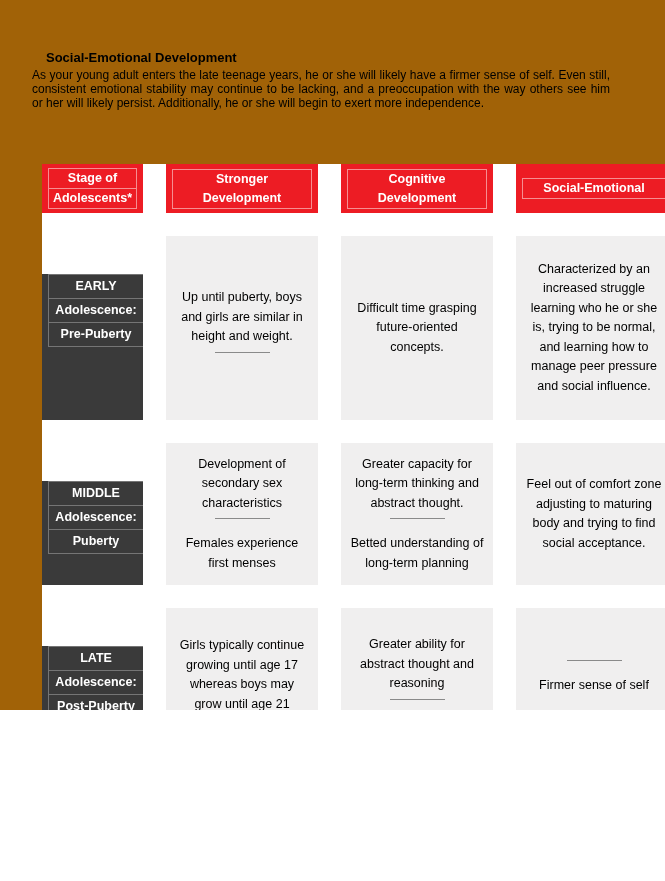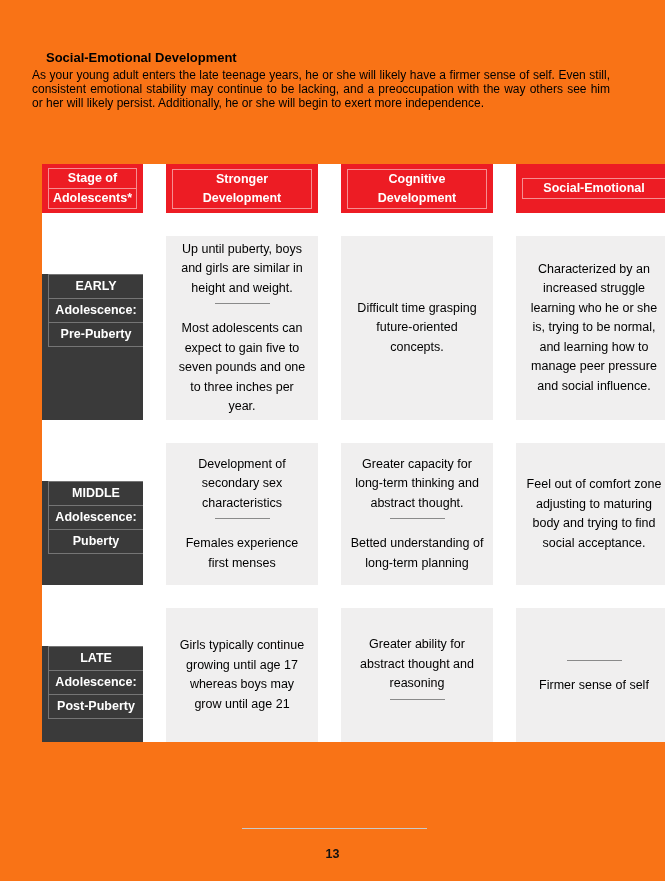--- a/index.html
+++ b/index.html
@@ -1,20 +1,20 @@
 <!DOCTYPE html>
 <html><head>
 <meta charset="utf-8">
 <style>
   html, body { margin: 0; padding: 0; background: #ffffff; }
   .page {
     position: relative;
     width: 665px;
-    height: 881px;
-    background: #f97316;
+    height: 710px;
+    background: #a16207;
     font-family: "Liberation Sans", sans-serif;
     color: #1a1a1a;
     overflow: hidden;
   }
 
   .heading {
     position: absolute;
     left: 46px;
     top: 50px;
     font-size: 13px;
@@ -160,21 +160,20 @@
     <div class="stage-cell">
       <div class="stage-inner">
         <div class="stage-line">EARLY</div>
         <div class="stage-line">Adolescence:</div>
         <div class="stage-line">Pre-Puberty</div>
       </div>
     </div>
     <div class="body-cell">
       <p class="seg">Up until puberty, boys and girls are similar in height and weight.</p>
       <hr class="cell-divider">
-      <p class="seg">Most adolescents can expect to gain five to seven pounds and one to three inches per year.</p>
     </div>
     <div class="body-cell">
       <p class="seg">Difficult time grasping future-oriented concepts.</p>
     </div>
     <div class="body-cell">
       <p class="seg">Characterized by an increased struggle learning who he or she is, trying to be normal, and learning how to manage peer pressure and social influence.</p>
     </div>
 
     <div class="stage-cell">
       <div class="stage-inner">

